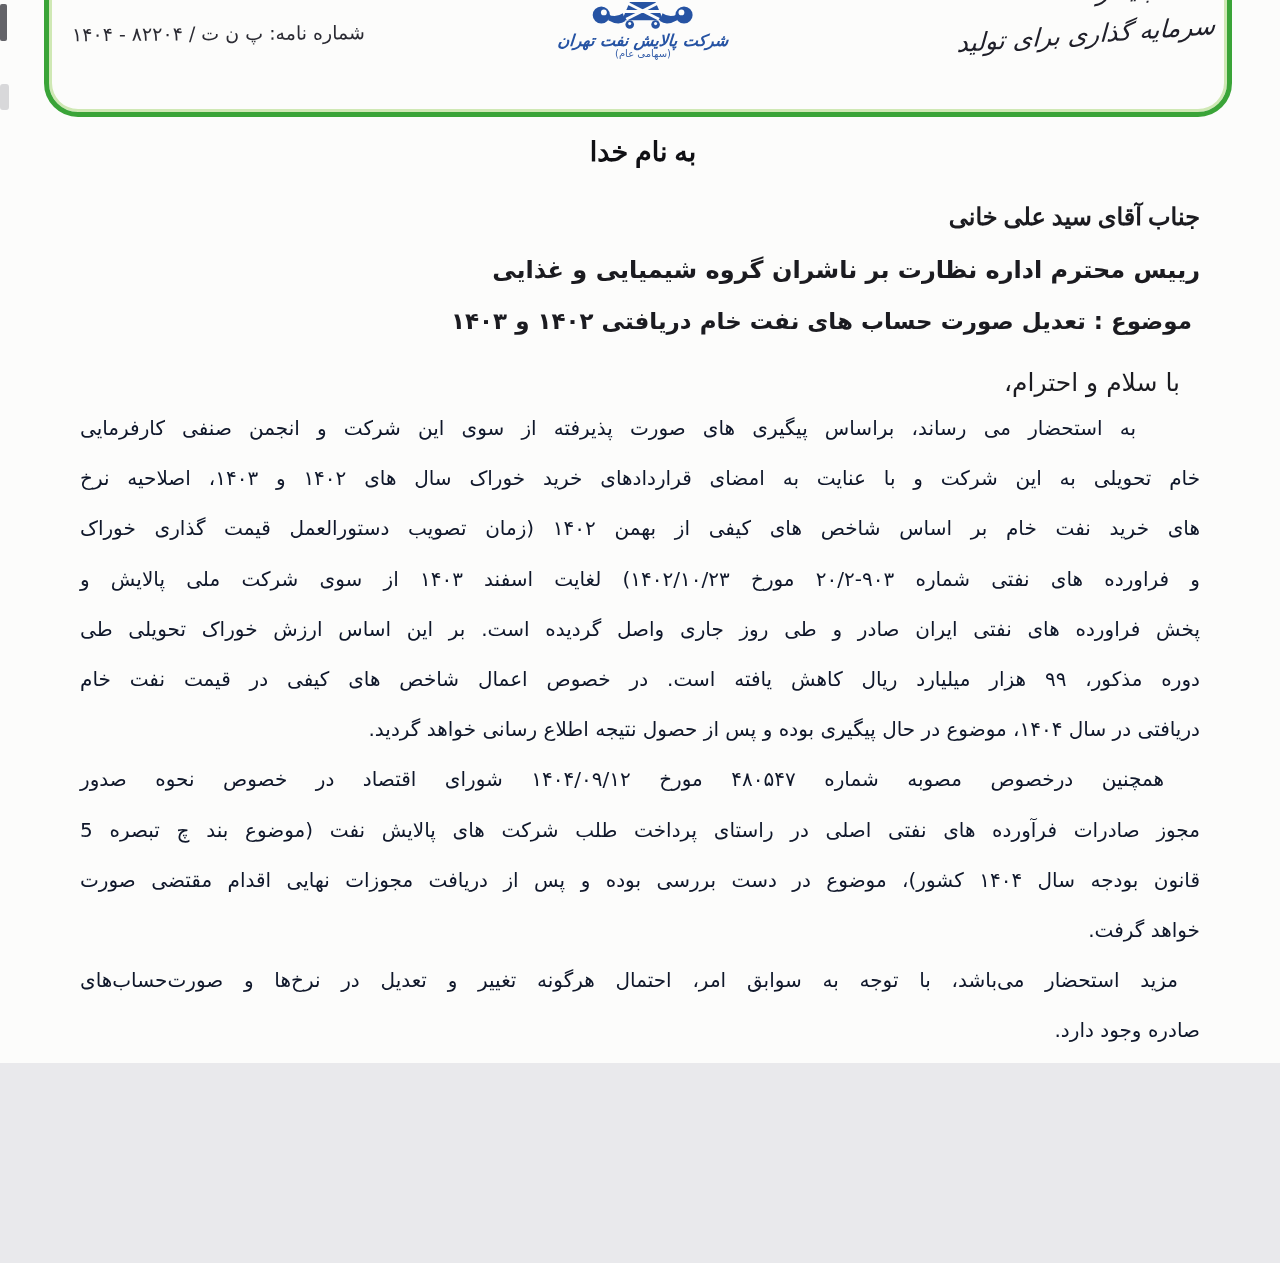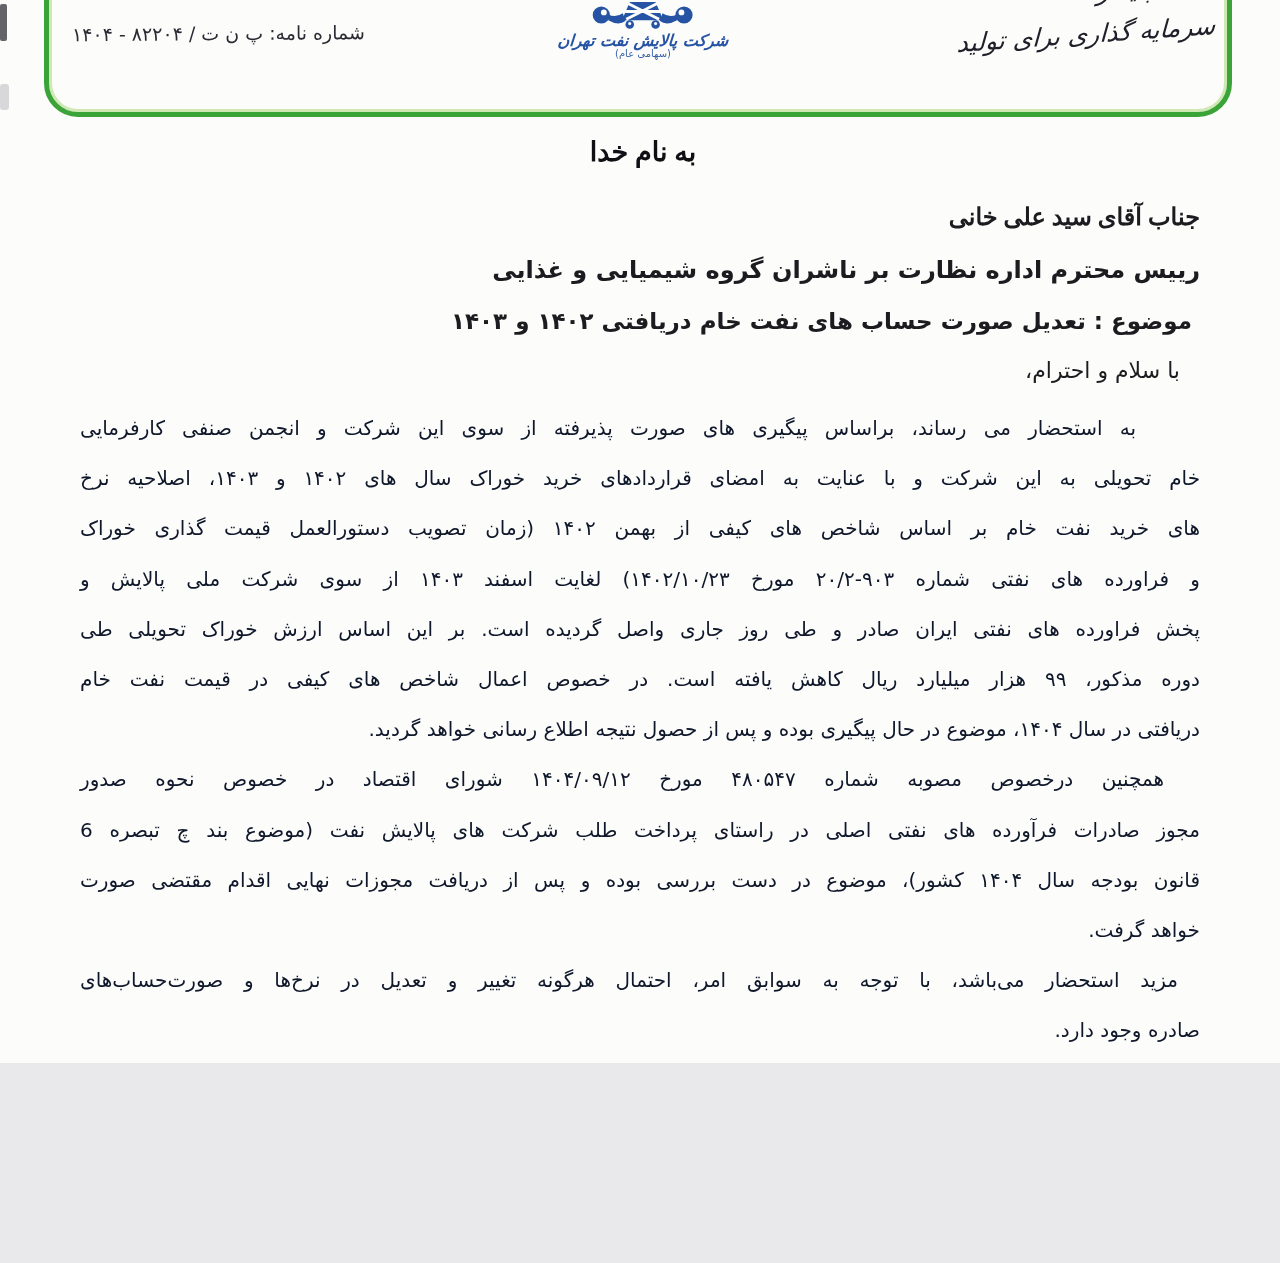--- a/index.html
+++ b/index.html
@@ -100,22 +100,22 @@
   }
   .recipient-title{
     position:absolute;right:80px;top:256px;
     font-size:24px;font-weight:bold;white-space:nowrap;
   }
   .subject{
     position:absolute;right:88px;top:308px;
     font-size:23px;font-weight:bold;white-space:nowrap;
   }
   .salutation{
-    position:absolute;right:100px;top:358px;
-    font-size:22px;white-space:nowrap;
+    position:absolute;right:100px;top:368px;
+    font-size:25px;white-space:nowrap;
   }
   .letter-body{
     position:absolute;
     right:80px;top:403px;
     width:1120px;
     font-size:20px;
     line-height:50.2px;
     color:#0f172a;
   }
   .bline{
@@ -183,21 +183,21 @@
 
   <div class="letter-body">
       <div class="bline first p0">به استحضار می رساند، براساس پیگیری های صورت پذیرفته از سوی این شرکت و انجمن صنفی کارفرمایی</div>
       <div class="bline">خام تحویلی به این شرکت و با عنایت به امضای قراردادهای خرید خوراک سال های ۱۴۰۲ و ۱۴۰۳، اصلاحیه نرخ</div>
       <div class="bline">های خرید نفت خام بر اساس شاخص های کیفی از بهمن ۱۴۰۲ (زمان تصویب دستورالعمل قیمت گذاری خوراک</div>
       <div class="bline">و فراورده های نفتی شماره ۹۰۳-۲۰/۲ مورخ ۱۴۰۲/۱۰/۲۳) لغایت اسفند ۱۴۰۳ از سوی شرکت ملی پالایش و</div>
       <div class="bline">پخش فراورده های نفتی ایران صادر و طی روز جاری واصل گردیده است. بر این اساس ارزش خوراک تحویلی طی</div>
       <div class="bline">دوره مذکور، ۹۹ هزار میلیارد ریال کاهش یافته است. در خصوص اعمال شاخص های کیفی در قیمت نفت خام</div>
       <div class="bline last">دریافتی در سال ۱۴۰۴، موضوع در حال پیگیری بوده و پس از حصول نتیجه اطلاع رسانی خواهد گردید.</div>
       <div class="bline first p1">همچنین درخصوص مصوبه شماره ۴۸۰۵۴۷ مورخ ۱۴۰۴/۰۹/۱۲ شورای اقتصاد در خصوص نحوه صدور</div>
-      <div class="bline">مجوز صادرات فرآورده های نفتی اصلی در راستای پرداخت طلب شرکت های پالایش نفت (موضوع بند چ تبصره 6</div>
+      <div class="bline">مجوز صادرات فرآورده های نفتی اصلی در راستای پرداخت طلب شرکت های پالایش نفت (موضوع بند چ تبصره 5</div>
       <div class="bline">قانون بودجه سال ۱۴۰۴ کشور)، موضوع در دست بررسی بوده و پس از دریافت مجوزات نهایی اقدام مقتضی صورت</div>
       <div class="bline last">خواهد گرفت.</div>
       <div class="bline first p2">مزید استحضار می‌باشد، با توجه به سوابق امر، احتمال هرگونه تغییر و تعدیل در نرخ‌ها و صورت‌حساب‌های</div>
       <div class="bline last">صادره وجود دارد.</div>
     </div>
 
   <div class="signature-name">عباس محسنی دستورالعمل</div>
 
   <svg class="signature-scribble" width="130" height="25" viewBox="0 0 130 25">
     <path d="M4 24 C 30 6, 78 -2, 94 6 C 104 11, 92 19, 70 17 C 58 16, 58 12, 70 10" fill="none" stroke="#8493b8" stroke-width="2" stroke-linecap="round"></path>

